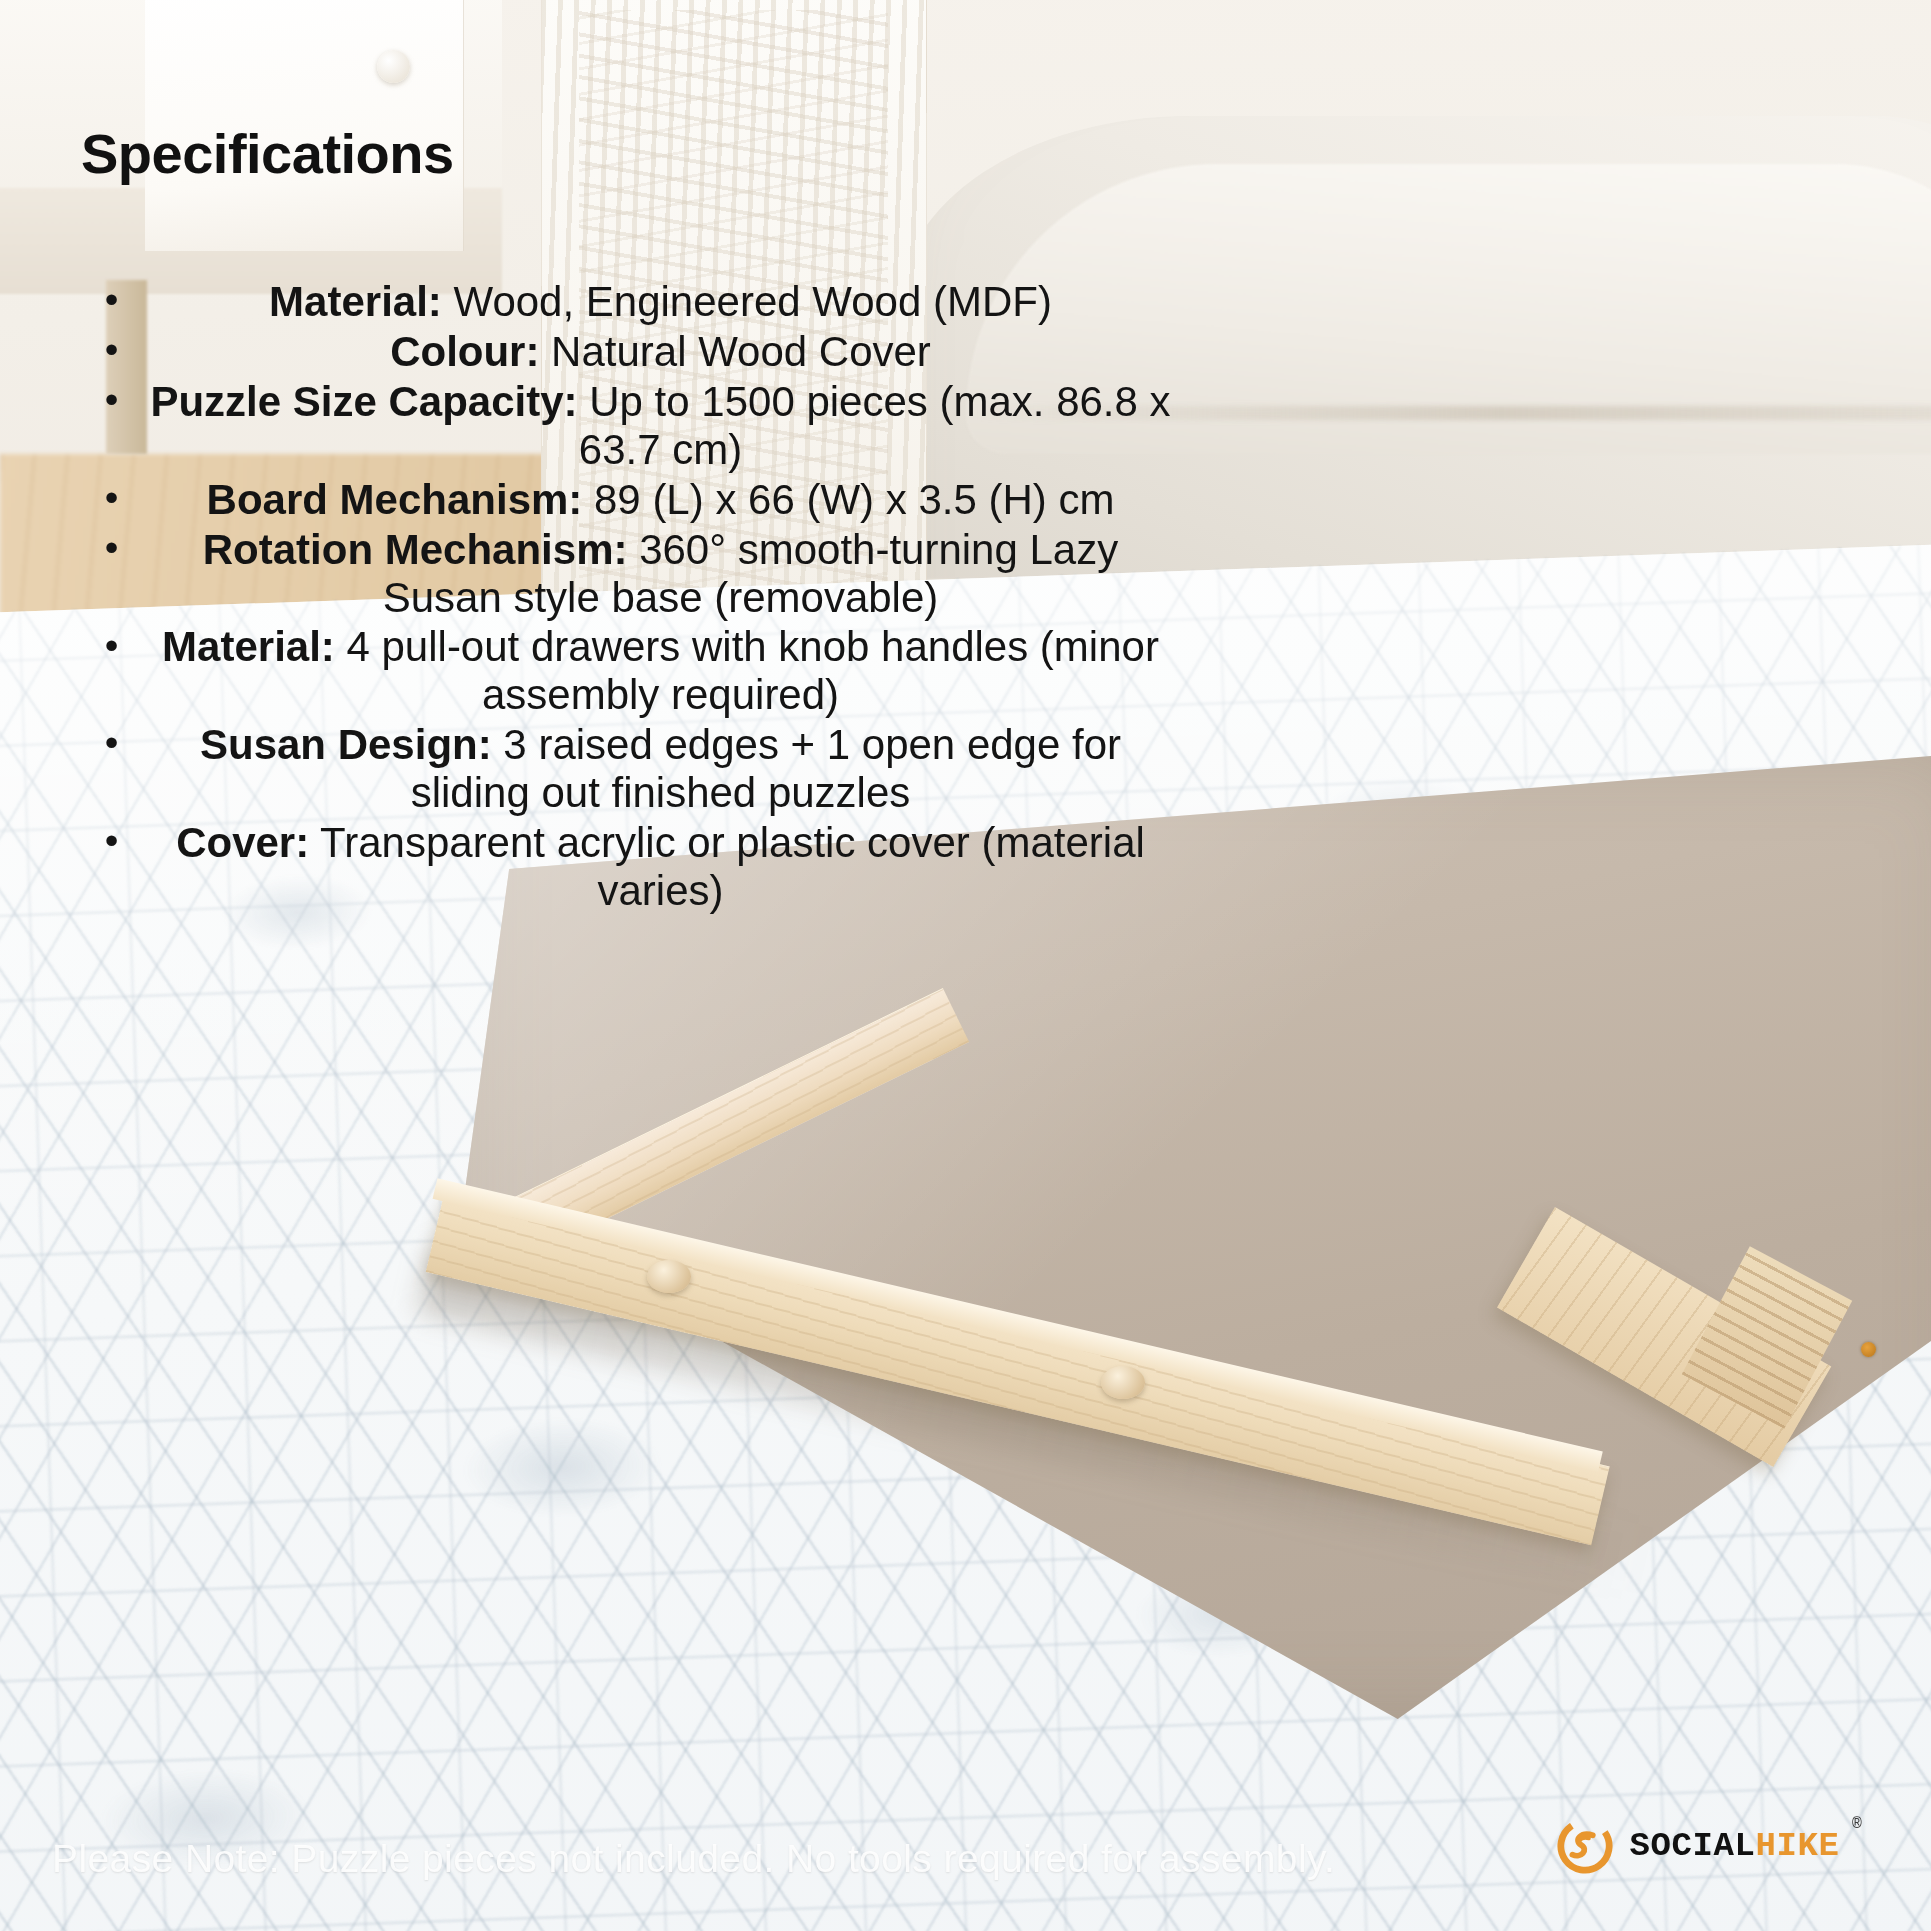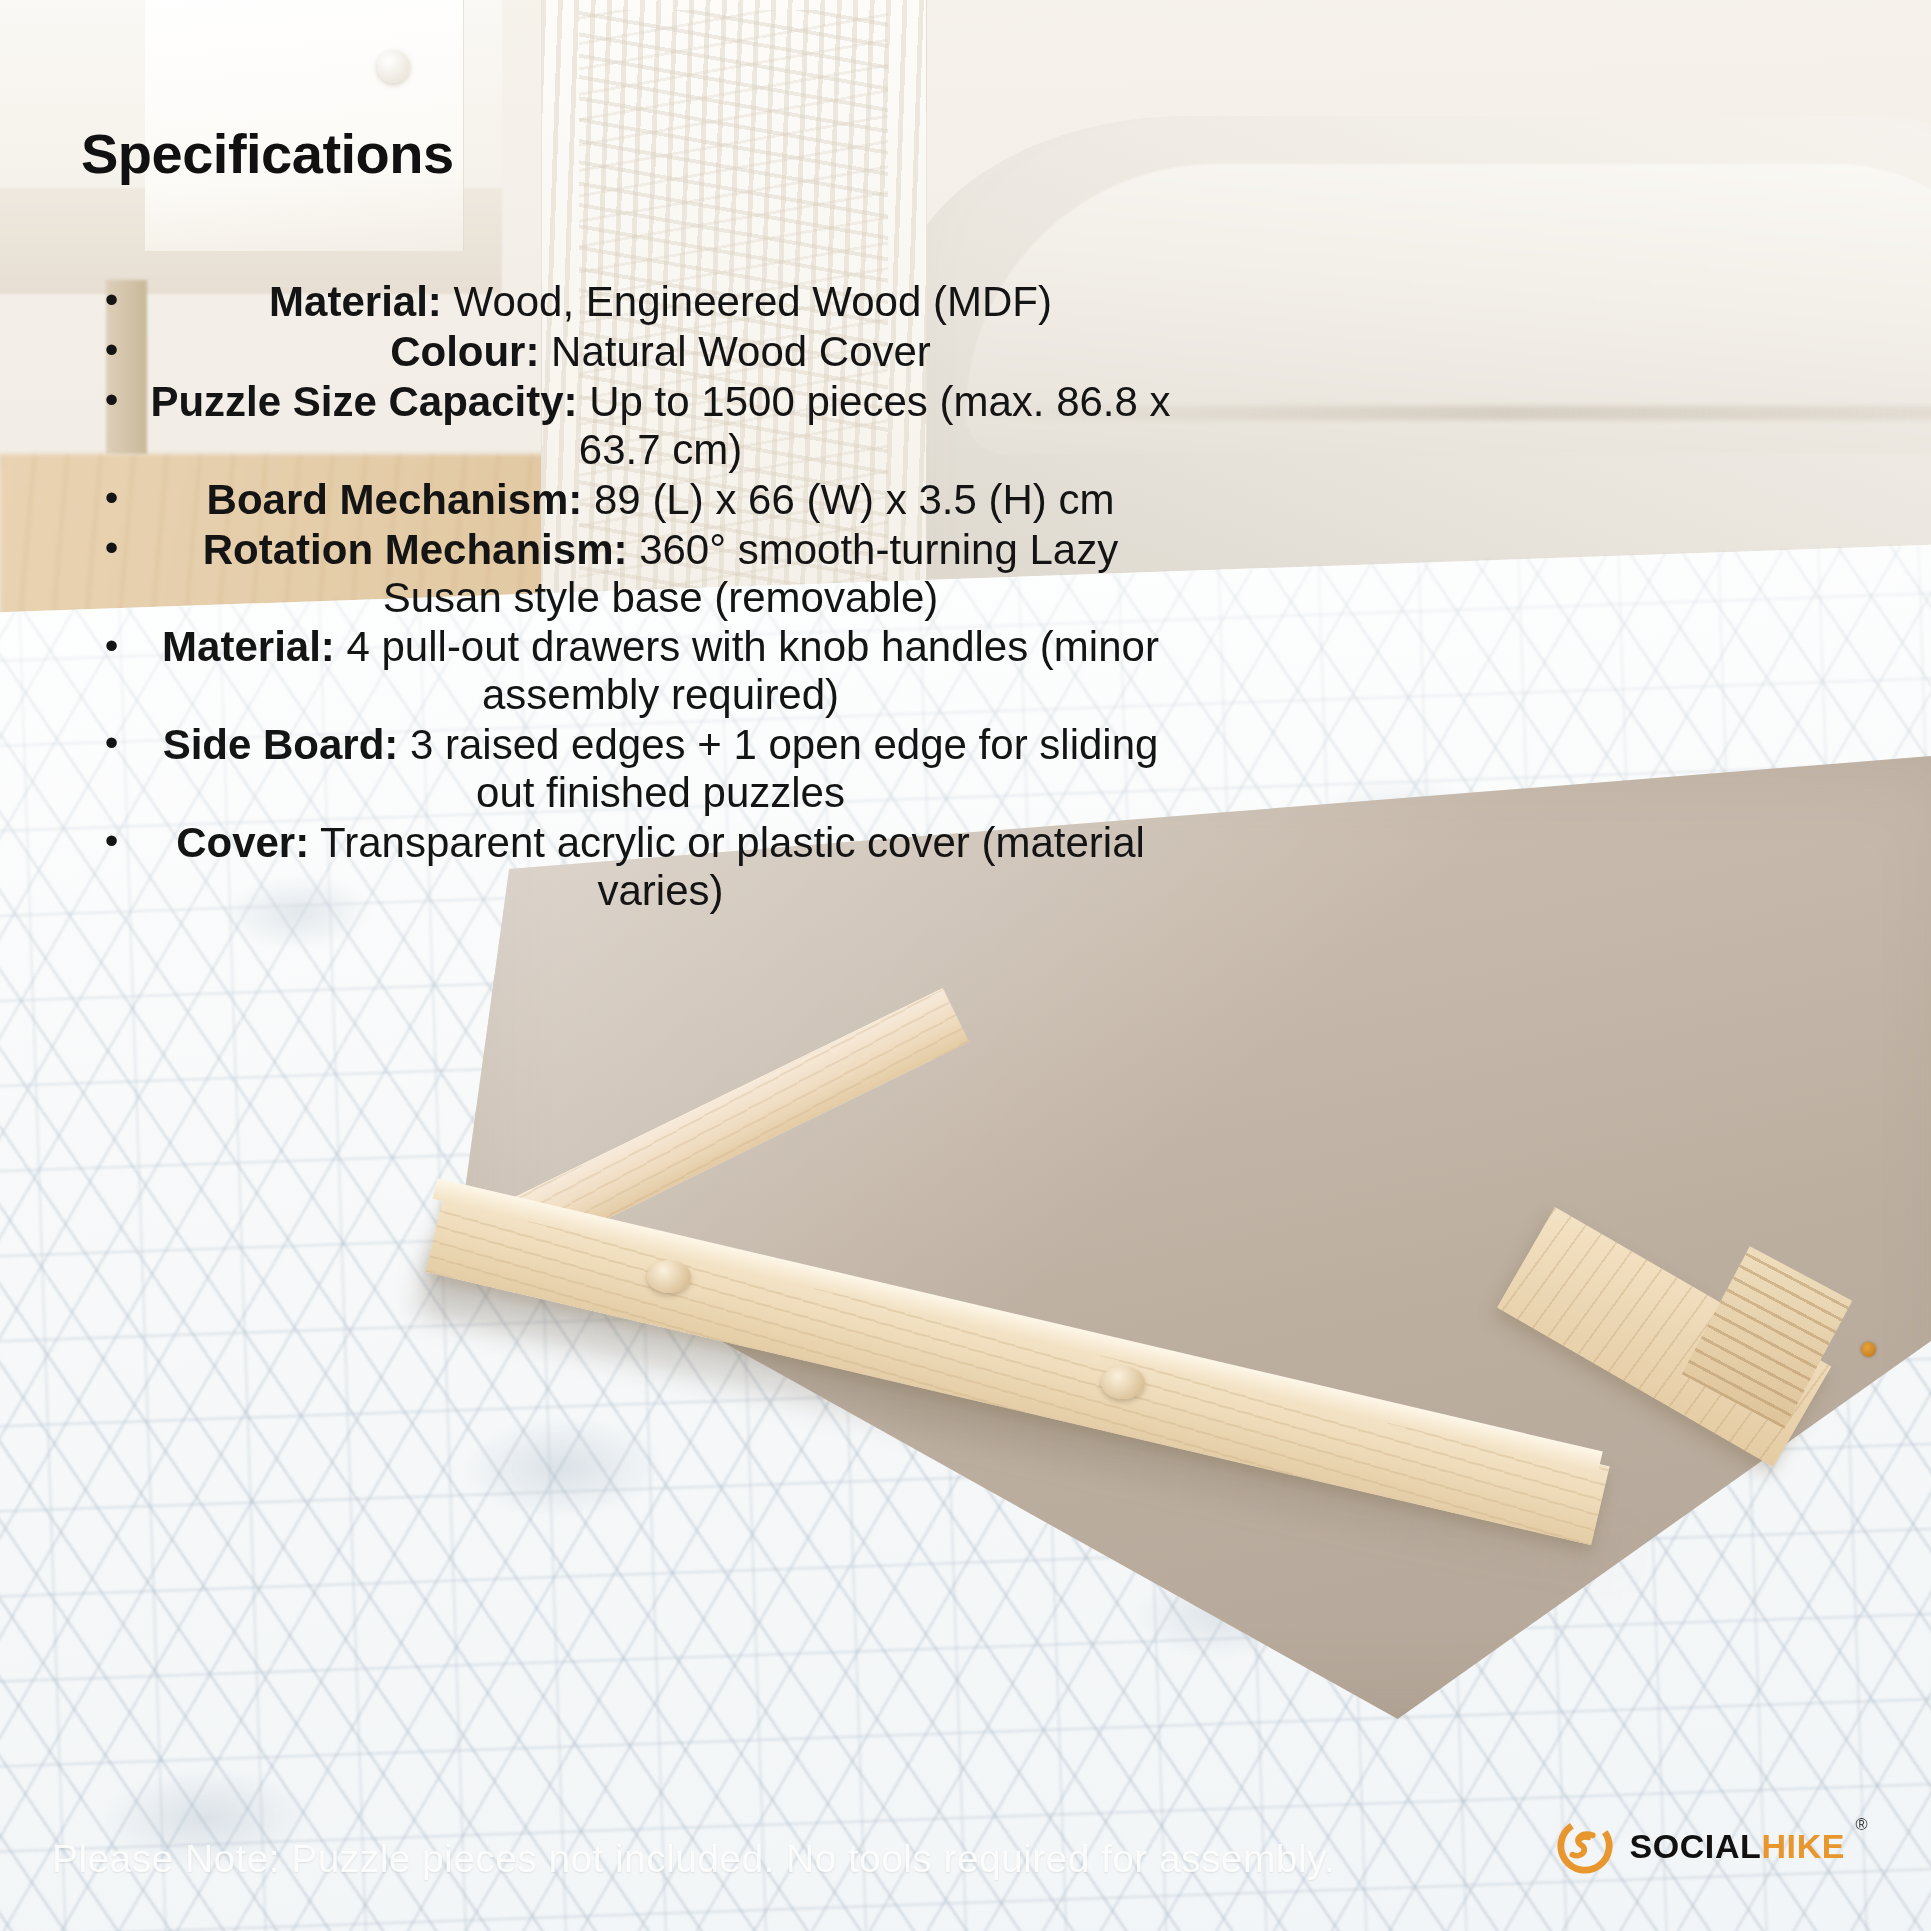--- a/index.html
+++ b/index.html
@@ -258,21 +258,21 @@
 
   .footer-note {
     position:absolute; left:52px; top:1837px;
     font-size:39px; color:rgba(255,255,255,.88);
     letter-spacing:0.4px;
     text-shadow:0 1px 1.9px rgba(120,120,120,.18);
     white-space:nowrap;
   }
 
   
-  .logo { position:absolute; left:1556px; top:1817px; display:flex; align-items:center; }
+  .logo { position:absolute; left:1556px; top:1817px; display:flex; align-items:center;font-family:Liberation Mono, monospace; }
   .logo-mark { position:relative; width:58px; height:58px; flex:0 0 58px; }
   .logo-word {
     margin-left:15.4px; font-size:34px; font-weight:bold;
     letter-spacing:0.6px; line-height:1; position:relative; white-space:nowrap;
   }
   .logo-word .s1 { color:#111111; }
   .logo-word .s2 { color:#E8962E; }
   .logo-reg {
     position:absolute; top:-13.5px; right:-23px;
     font-size:16.4px; font-weight:normal; color:#3a3a3a;
@@ -326,21 +326,21 @@
 
   <div class="page-title">Specifications</div>
 
   <ul class="spec-list" id="spec-list">
       <li><b>Material:</b><span> Wood, Engineered Wood (MDF)</span></li>
       <li><b>Colour:</b><span> Natural Wood Cover</span></li>
       <li><b>Puzzle Size Capacity:</b><span> Up to 1500 pieces (max. 86.8 x 63.7 cm)</span></li>
       <li><b>Board Mechanism:</b><span> 89 (L) x 66 (W) x 3.5 (H) cm</span></li>
       <li><b>Rotation Mechanism:</b><span> 360° smooth-turning Lazy Susan style base (removable)</span></li>
       <li><b>Material:</b><span> 4 pull-out drawers with knob handles (minor assembly required)</span></li>
-      <li><b>Side Board:</b><span> 3 raised edges + 1 open edge for sliding out finished puzzles</span></li>
+      <li><b>Susan Design:</b><span> 3 raised edges + 1 open edge for sliding out finished puzzles</span></li>
       <li><b>Cover:</b><span> Transparent acrylic or plastic cover (material varies)</span></li>
     </ul>
 
   <div class="footer-note">Please Note: Puzzle pieces not included. No tools required for assembly.</div>
 
   <div class="logo">
     <span class="logo-mark">
       <svg width="58" height="58" viewBox="0 0 60 60" aria-hidden="true">
         <circle cx="30" cy="30" r="25" fill="none" stroke="#E8962E" stroke-width="7" stroke-dasharray="118 40" transform="rotate(-35 30 30)"></circle>
         <path d="M38 19 C26 15, 18 24, 26 29 C34 34, 26 43, 17 39" fill="none" stroke="#E8962E" stroke-width="6" stroke-linecap="round"></path>

